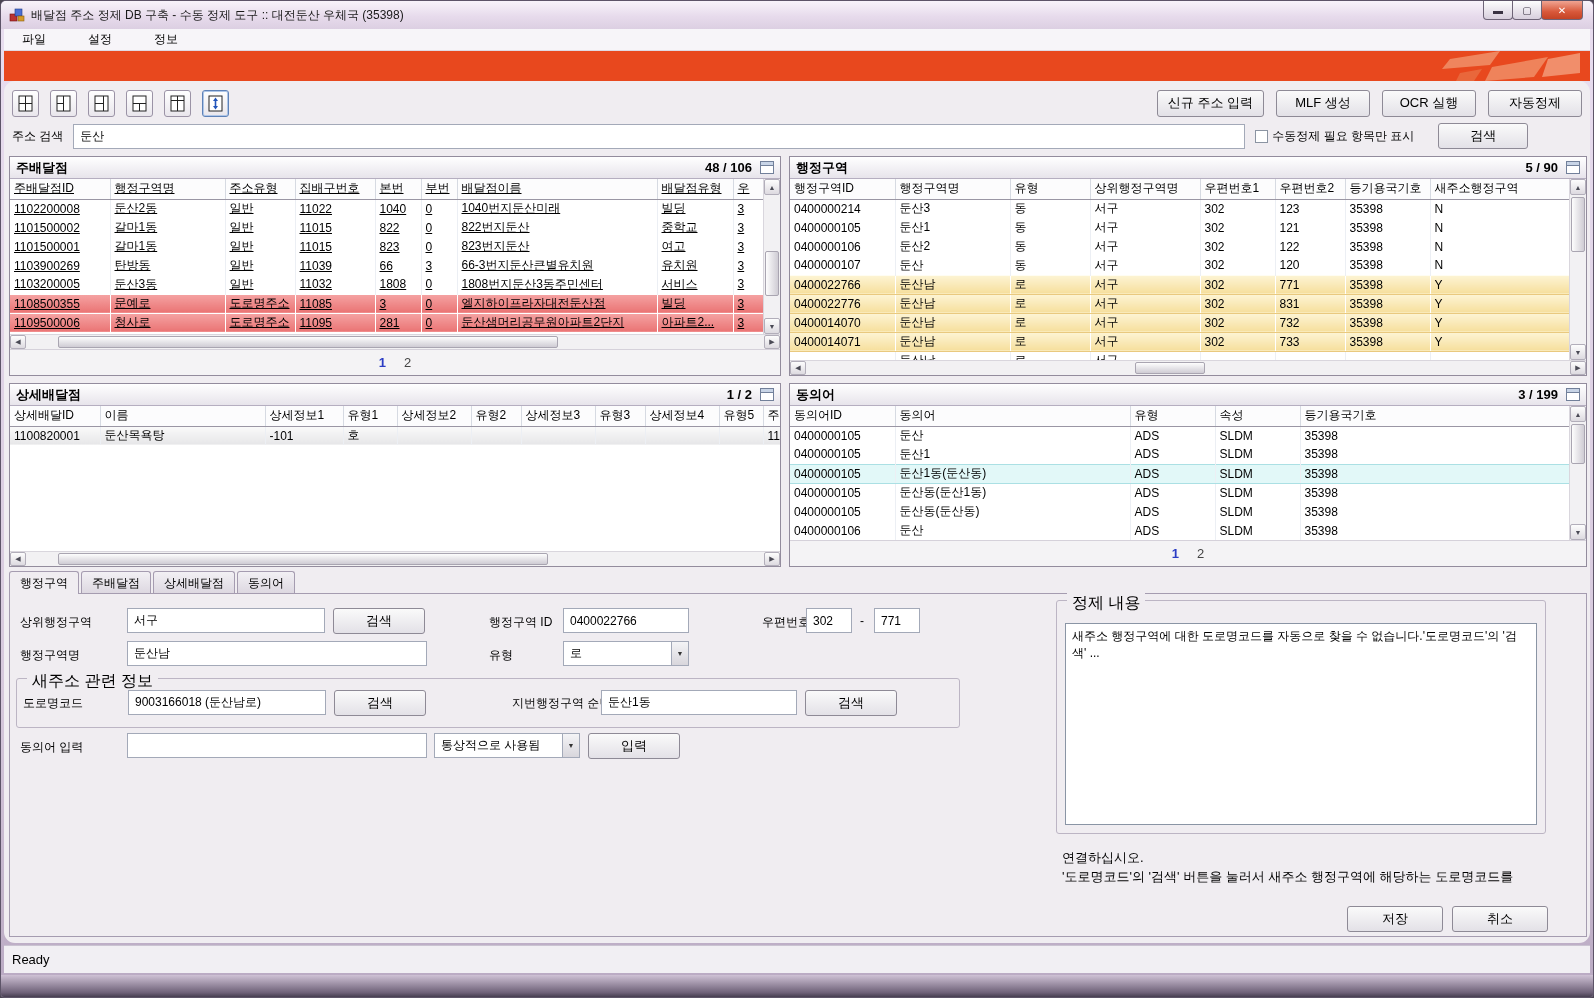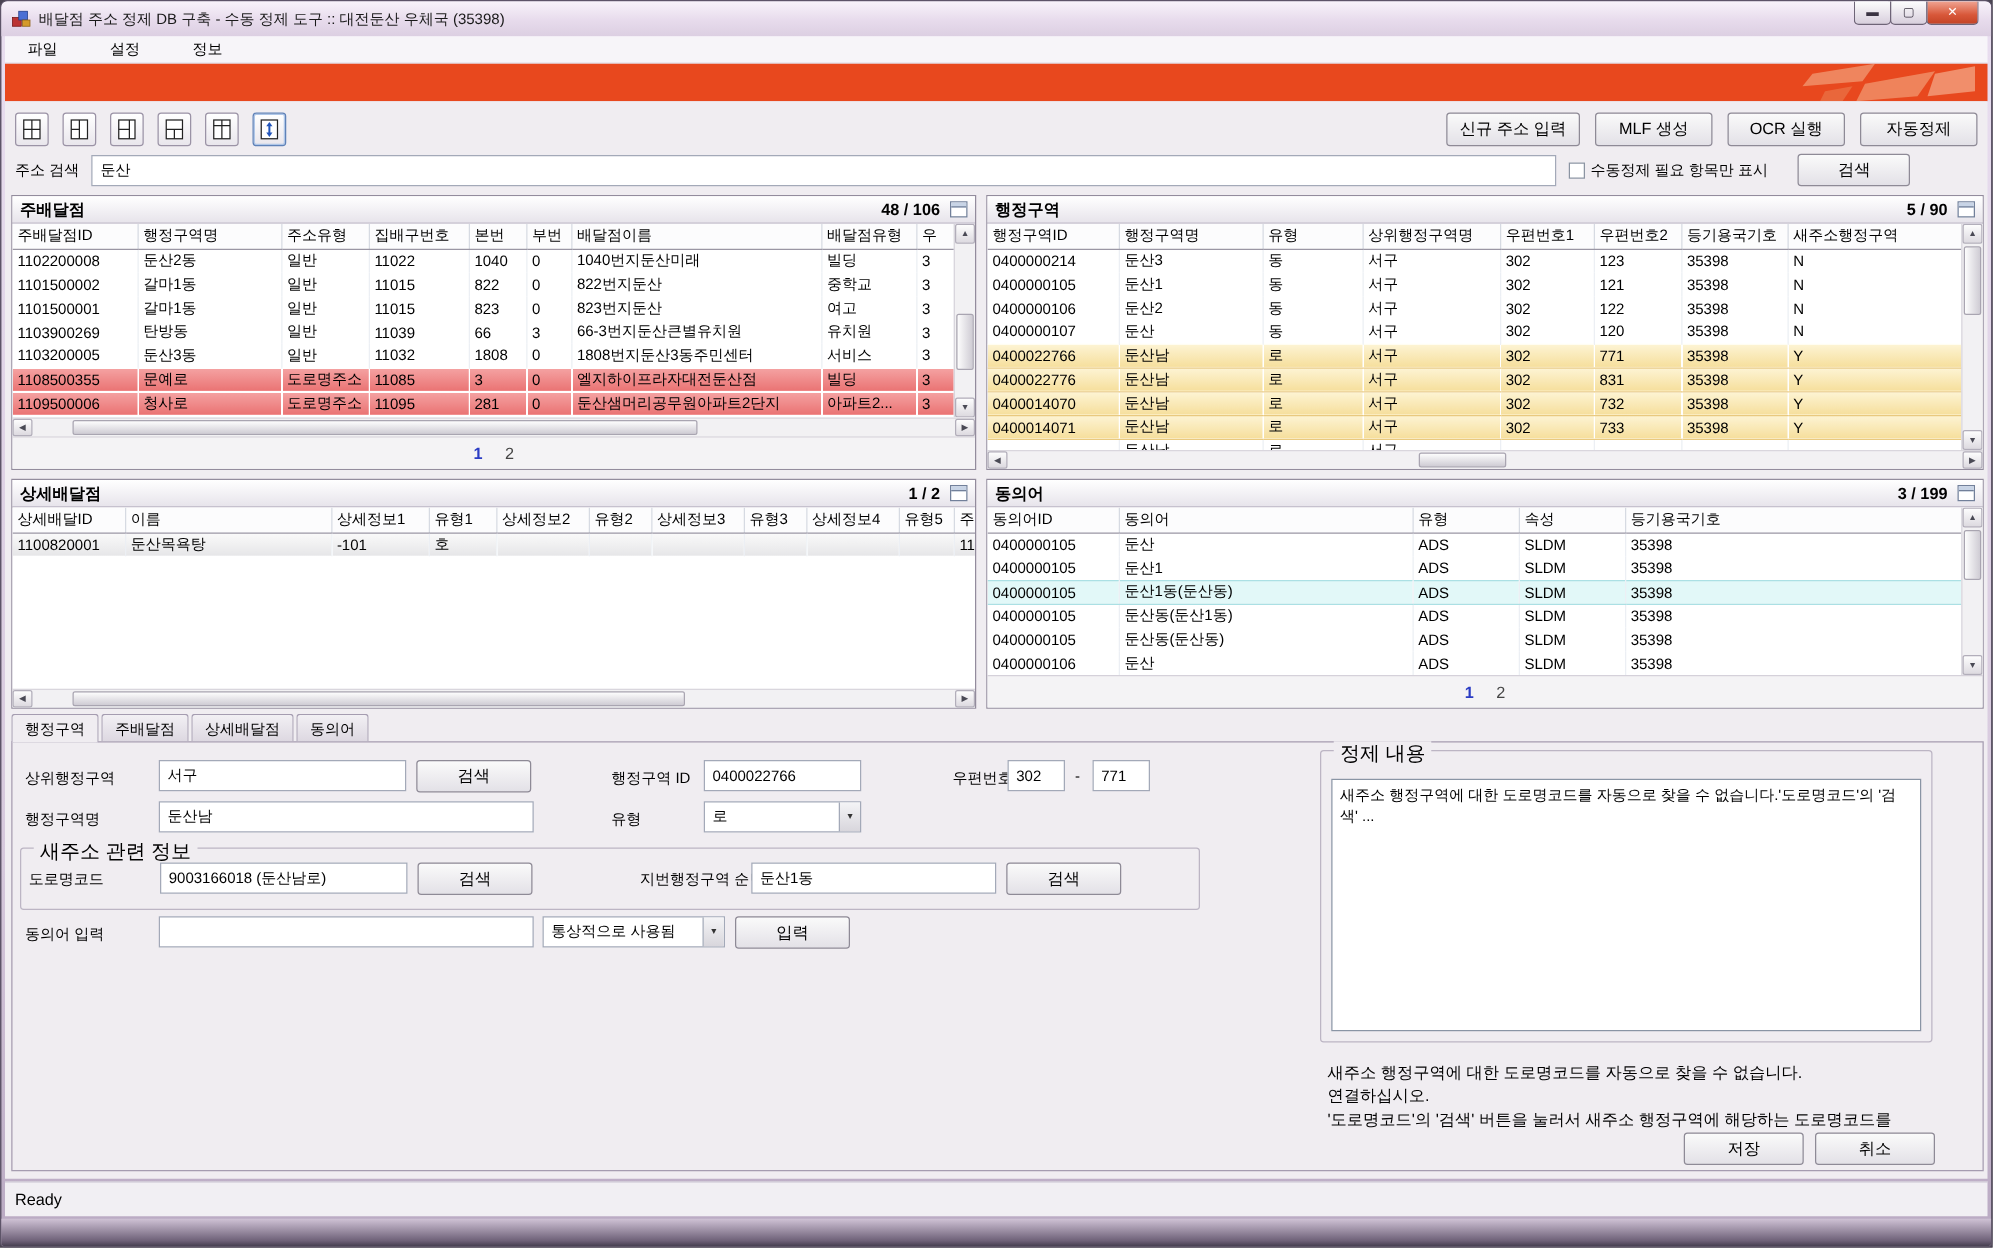--- a/index.html
+++ b/index.html
@@ -19,21 +19,21 @@
     font-size:10px;color:#3a3342;border-radius:0 0 4px 4px;cursor:default;}
   .winbtn.close{background:linear-gradient(#f0a492,#d8583a 60%,#c44325);color:#fff;font-weight:bold;width:42px;}
   
   .menubar{position:absolute;top:28px;left:3px;right:3px;height:22px;background:#f7f5f9;
     border-bottom:1px solid #e0dae4;display:flex;align-items:center;padding-left:6px;gap:18px;}
   .menu-item{padding:2px 12px 3px 12px;}
   
   .orange{position:absolute;top:50px;left:3px;right:3px;height:30px;background:#e8481e;overflow:hidden;}
   .orange svg{position:absolute;right:10px;top:0;}
   
-  .content{position:absolute;top:80px;left:3px;right:3px;height:862px;background:#f0edf1;}
+  .content{position:absolute;top:80px;left:3px;right:3px;height:862px;background:#f0edf1;border-radius:11px;}
   
   .toolbar-row{position:absolute;top:8px;left:8px;right:8px;height:28px;display:flex;align-items:center;}
   .gridbtn{width:27px;height:27px;margin-right:11px;background:linear-gradient(#ffffff,#e9e6ec);
     border:1px solid #9b93a6;border-radius:3px;display:flex;align-items:center;justify-content:center;cursor:default;}
   .gridbtn.sel{border-color:#5f82b8;box-shadow:0 0 0 1px #aec6e8 inset;}
   .tb-spacer{flex:1;}
   .actbtn{min-width:94px;height:27px;margin-left:12px;padding:0 10px;
     background:linear-gradient(#fafafa,#e3e1e7);border:1px solid #8e8a96;border-radius:3px;
     font-size:13px;display:flex;align-items:center;justify-content:center;cursor:default;}
   
@@ -209,21 +209,21 @@
 
     <div class="panels-top">
 
       <div class="panel p-left">
         <div class="panel-header">
           <span class="panel-title">주배달점</span>
           <span class="panel-count">48 / 106</span>
           <span class="pv-icon"></span>
         </div>
         <div class="panel-body" style="height:155px;">
-          <table class="grid" style="width:753px;">
+          <table class="grid" style="width:753px;text-decoration:underline;">
             <colgroup>
                 <col style="width:100px">
                 <col style="width:115px">
                 <col style="width:70px">
                 <col style="width:80px">
                 <col style="width:46px">
                 <col style="width:36px">
                 <col style="width:200px">
                 <col style="width:76px">
                 <col style="width:30px">
@@ -663,21 +663,20 @@
         <span class="carr">▼</span>
       </div>
       <div class="fbtn" style="left:578px;top:139px;width:92px;">입력</div>
 
       <div class="groupbox" style="left:1046px;top:6px;width:490px;height:234px;">
         <span class="grouplegend">정제 내용</span>
         <div class="cleanbox">새주소 행정구역에 대한 도로명코드를 자동으로 찾을 수 없습니다.'도로명코드'의 '검색' ...</div>
       </div>
 
       <div class="msg">
-        <div>새주소 행정구역에 대한 도로명코드를 자동으로 찾을 수 없습니다.</div>
         <div>연결하십시오.</div>
         <div>'도로명코드'의 '검색' 버튼을 눌러서 새주소 행정구역에 해당하는 도로명코드를</div>
       </div>
 
       <div class="fbtn" style="left:1337px;top:312px;width:96px;">저장</div>
       <div class="fbtn" style="left:1442px;top:312px;width:96px;">취소</div>
     </div>
   </div>
 
   <div class="statusbar">

